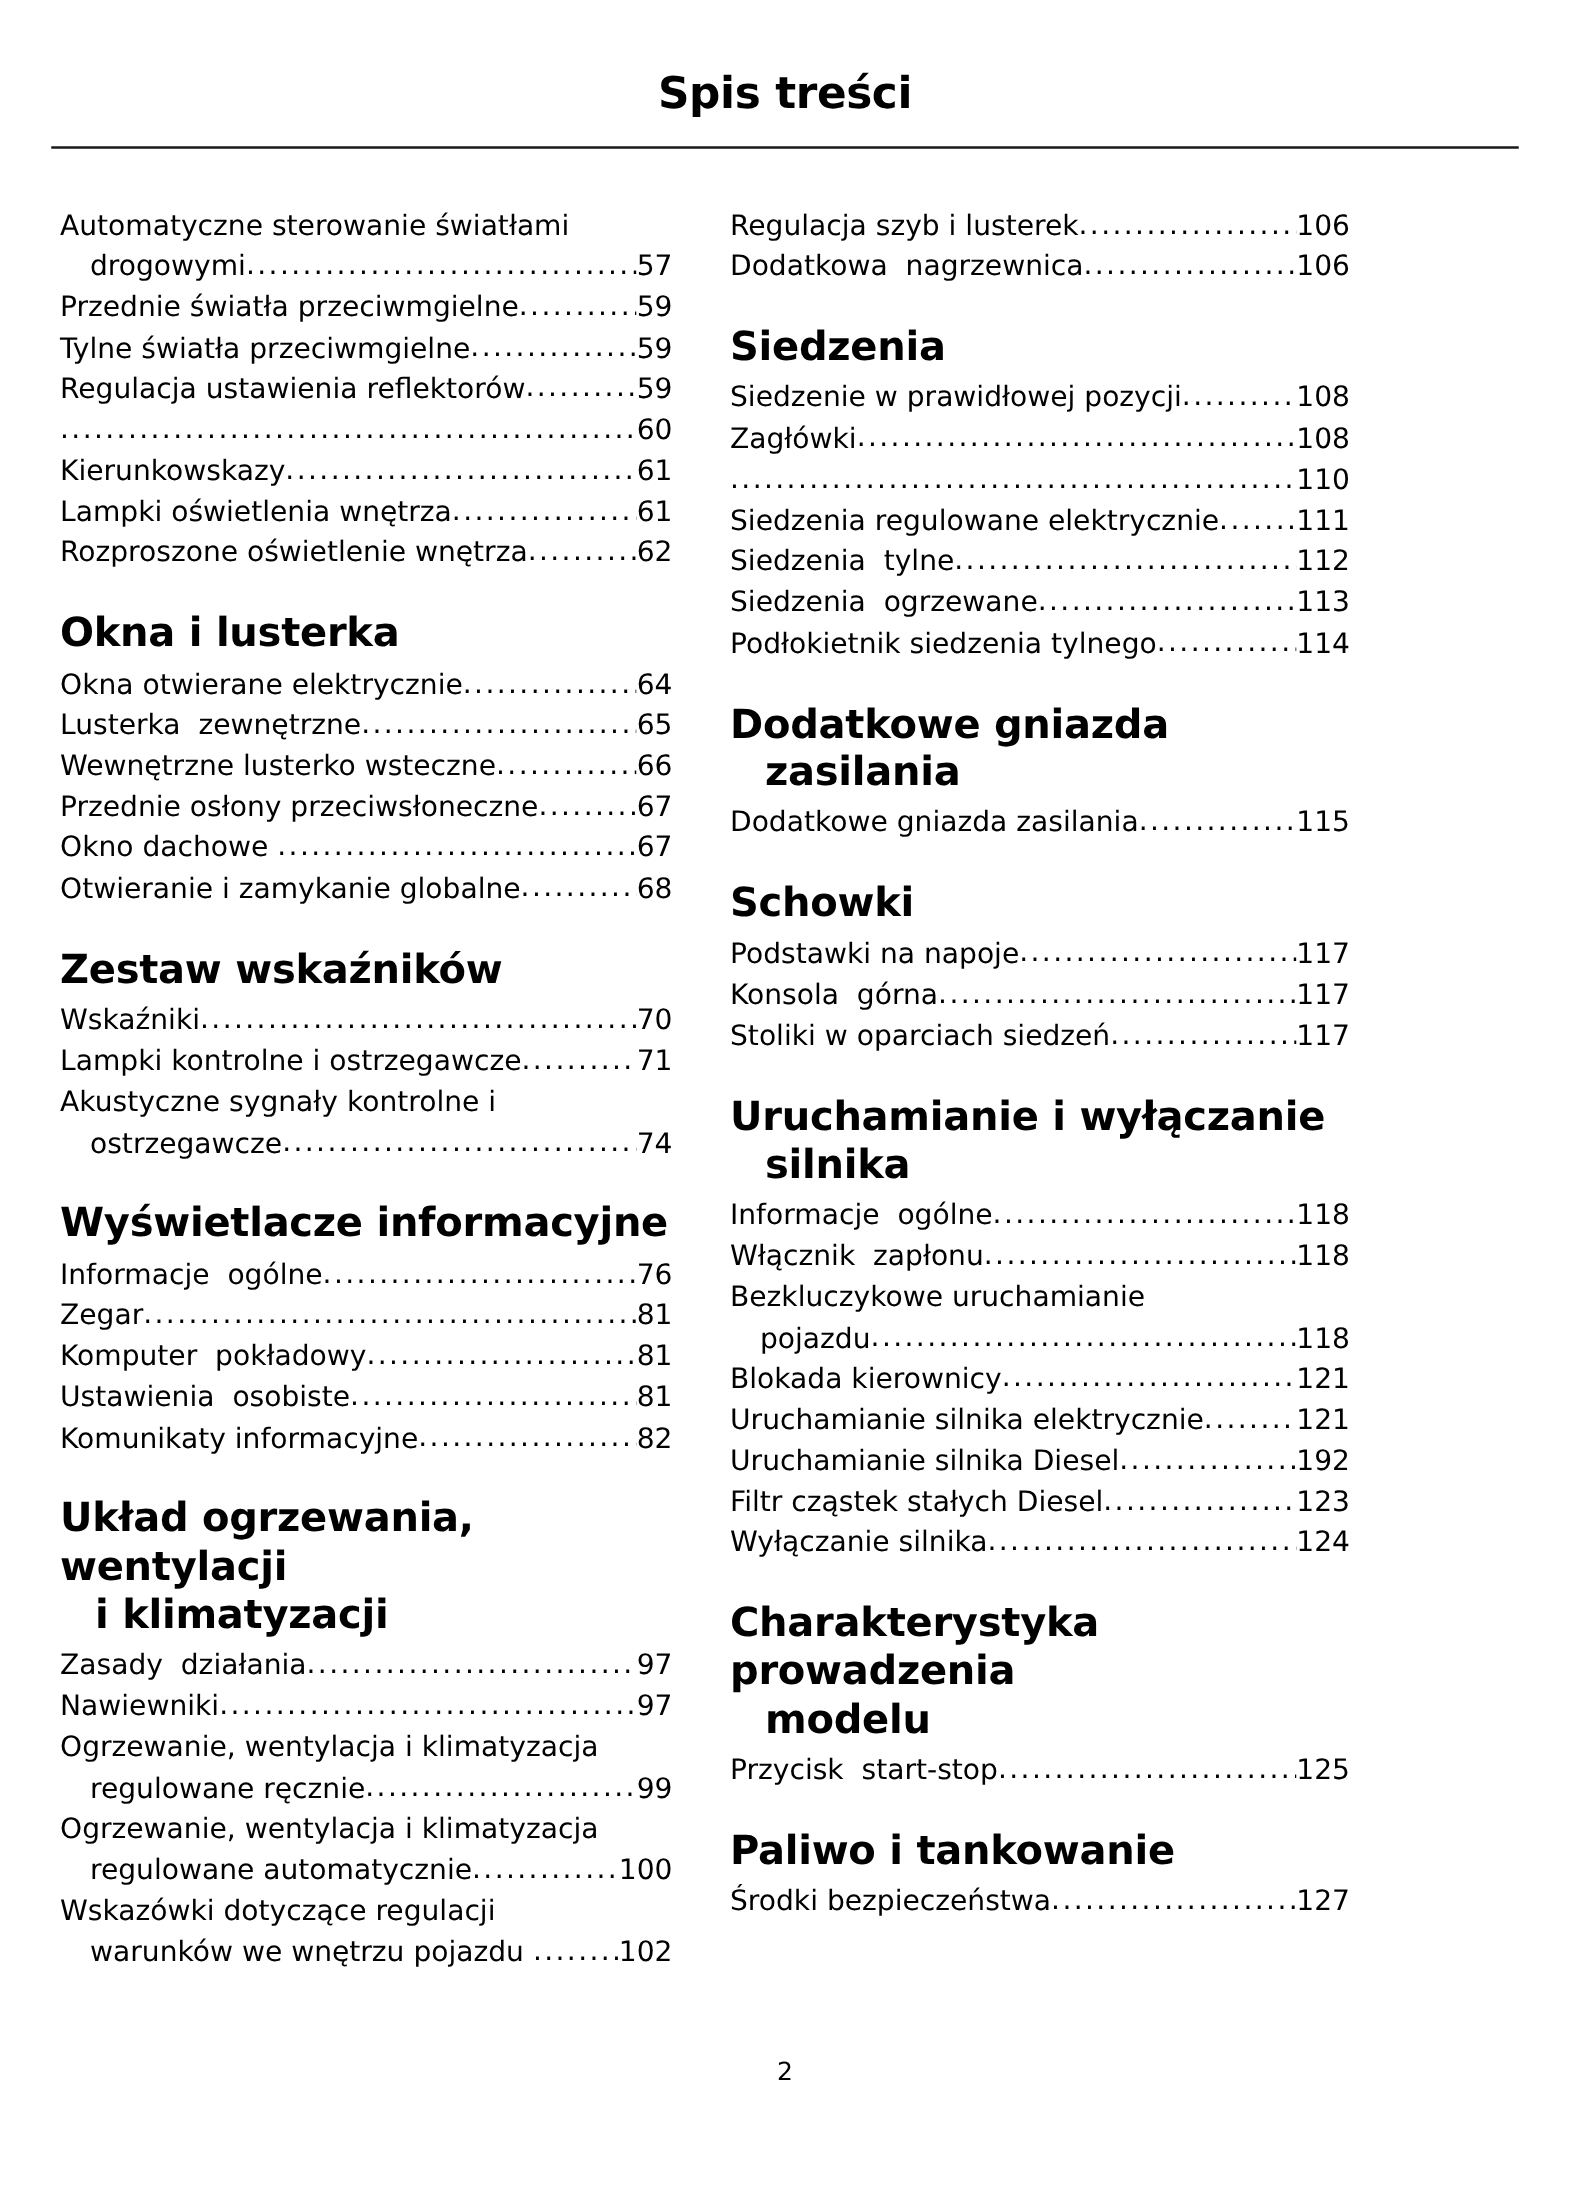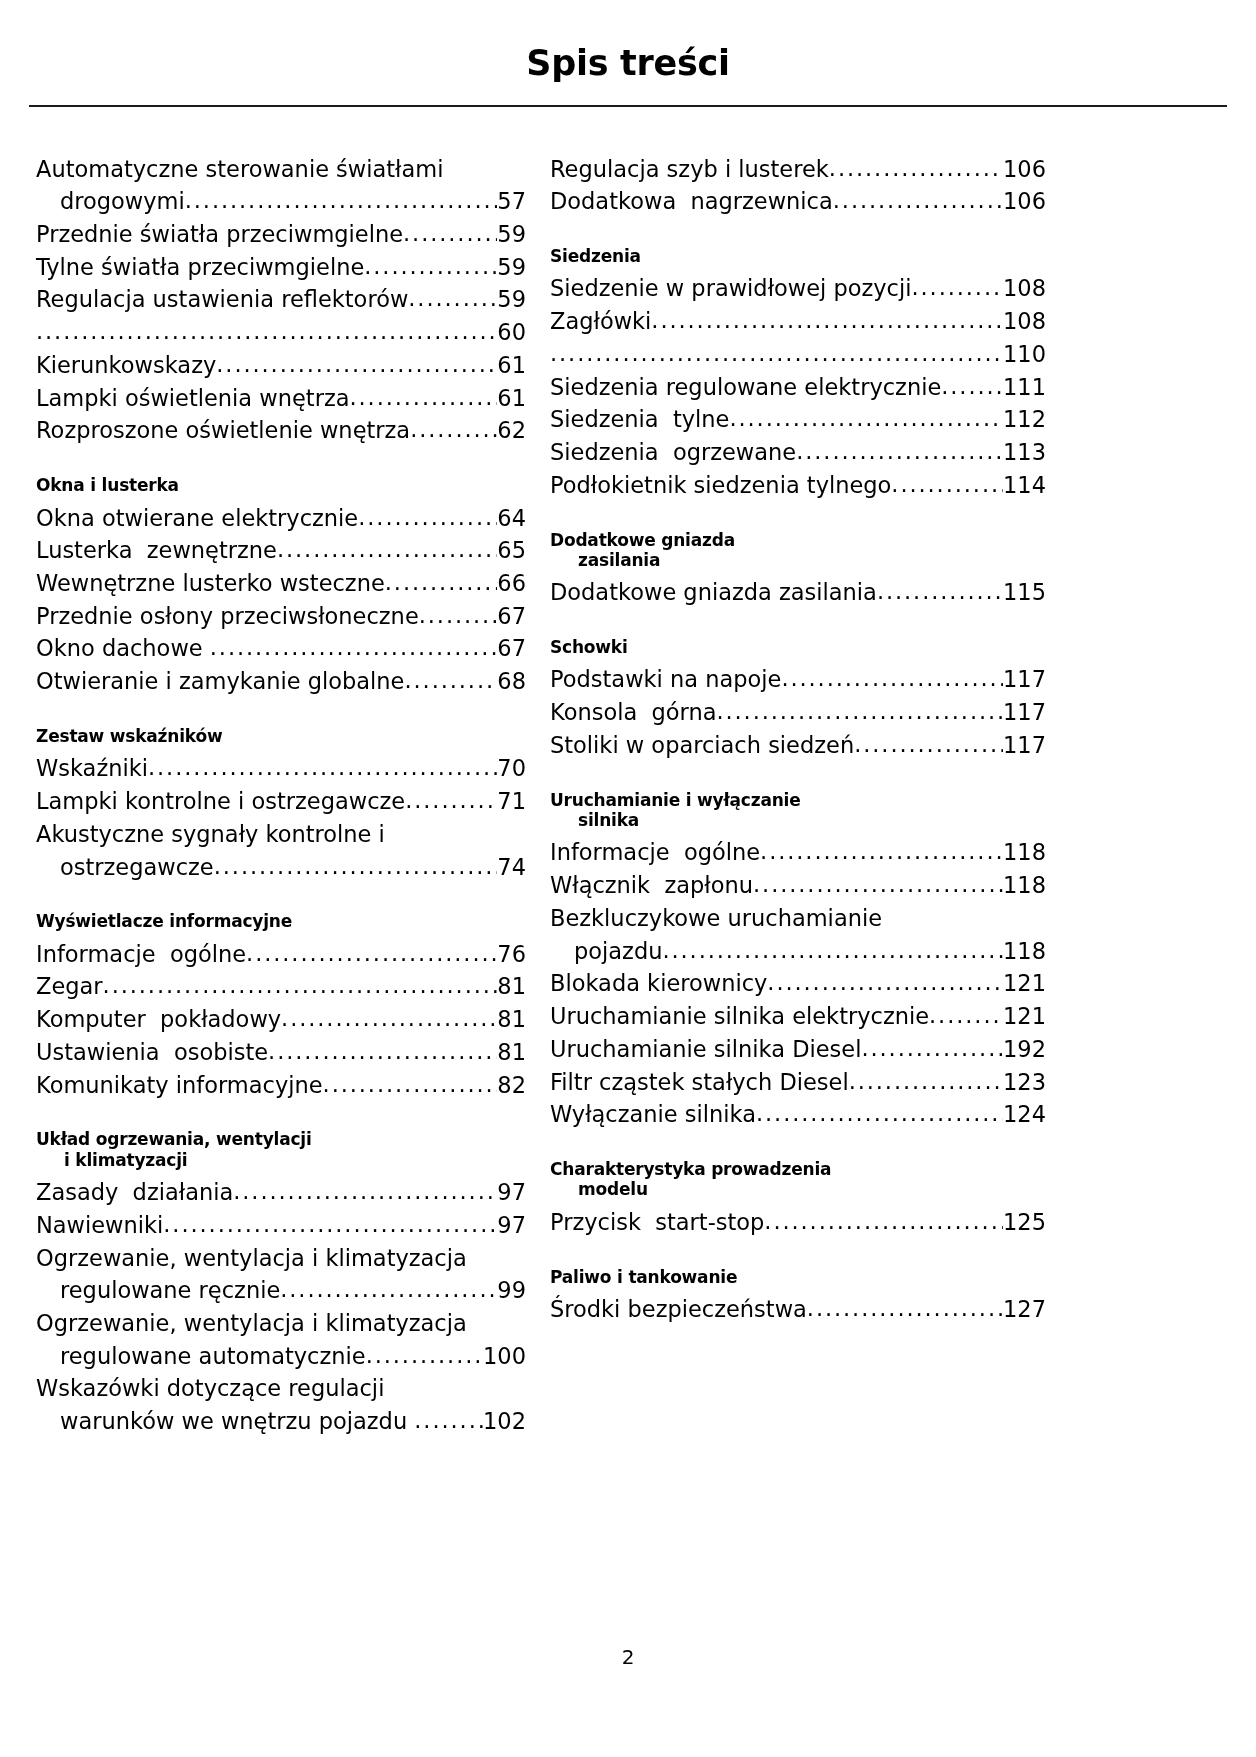--- a/index.html
+++ b/index.html
@@ -13,21 +13,21 @@
     height: 1757px;
     font-family: "DejaVu Sans", "Liberation Sans", sans-serif;
     color: #000000;
     position: relative;
     overflow: hidden;
   }
 
   .page {
     width: 1256px;
     height: 1757px;
-    padding: 0;
+    padding: 12px;
     position: relative;
   }
 
   
   .page-header {
     padding-top: 44px;
     text-align: center;
   }
   .page-title {
     font-size: 35px;
@@ -37,35 +37,35 @@
     margin: 0;
   }
   .title-rule {
     margin: 22px 29px 0 29px;
     border-top: 2.4px solid #1a1a1a;
   }
 
   
   .toc-body {
     display: flex;
-    gap: 24px;
+    gap: 46px;
     padding: 46px 29px 0 36px;
   }
   .toc-col {
     width: 490px;
     flex: 0 0 490px;
   }
   .toc-col.right {
     width: 496px;
     flex: 0 0 496px;
   }
 
   
   .section-heading {
-    font-size: 17px;
+    font-size: 32px;
     font-weight: 700;
     line-height: 1.2;
     letter-spacing: -0.2px;
     margin: 28px 0 6px 0;
     padding-left: 0;
     text-indent: 0;
   }
   .section-heading .cont {
     display: block;
     padding-left: 28px;

